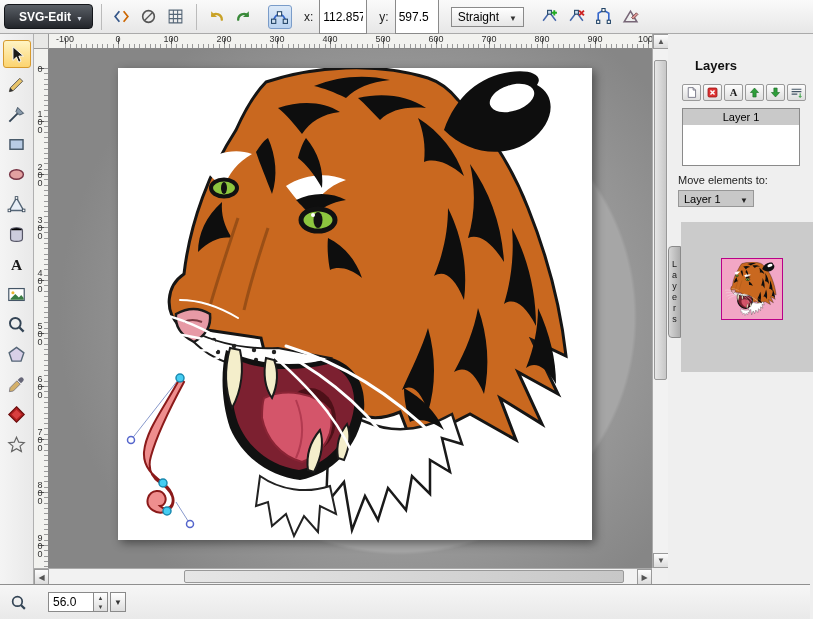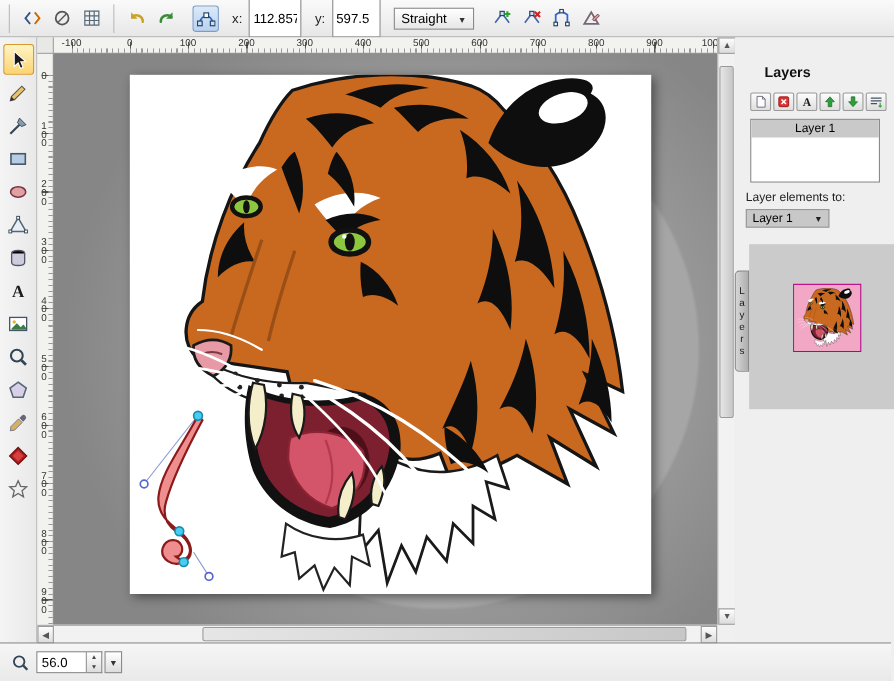--- a/index.html
+++ b/index.html
@@ -77,21 +77,21 @@
   #move-select .caret::after{content:"▼";font-size:8px;color:#222;}
   #preview-panel{position:absolute;left:13px;top:188px;width:132px;height:150px;background:#cbcbcb;}
   #thumb{position:absolute;left:40px;top:36px;width:62px;height:62px;border:1px solid #b08;outline:none;}
   #side-handle{position:absolute;left:0px;top:212px;width:13px;height:92px;
     background:linear-gradient(90deg,#d6d6d6,#adadad);border:1px solid #8a8a8a;border-radius:4px 0 0 4px;
     display:flex;align-items:center;justify-content:center;cursor:pointer;}
   #side-handle span{writing-mode:vertical-lr;text-orientation:upright;font-size:9px;color:#1a1a1a;letter-spacing:1px;}
 
   
   #bottombar{left:0;top:584px;width:810px;height:35px;background:linear-gradient(#f6f6f6,#e9e9e9);
-    border-top:1px solid #8f8f8f;display:flex;align-items:center;padding:0 10px;gap:6px;}
+    border-top:1px solid #8f8f8f;display:flex;align-items:center;padding:0 10px;gap:21px;}
   #bottombar .zicon svg{width:17px;height:17px;display:block;}
   #zoom-input{width:46px;height:20px;border:1px solid #8a8a8a;font-size:12px;padding:0 4px;background:#fff;
     font-family:"Liberation Sans",sans-serif;}
   .spin{width:14px;height:20px;border:1px solid #8a8a8a;border-left:none;display:flex;flex-direction:column;background:linear-gradient(#fff,#ddd);}
   .spin div{flex:1;display:flex;align-items:center;justify-content:center;font-size:6px;color:#444;cursor:pointer;}
   .zdrop{width:16px;height:20px;border:1px solid #8a8a8a;margin-left:2px;background:linear-gradient(#fff,#ddd);
     display:flex;align-items:center;justify-content:center;font-size:8px;color:#333;cursor:pointer;}
 </style>
 </head>
 <body>
@@ -164,20 +164,28 @@
       <path d="M168,278 C226,296 276,328 318,370" stroke-width="3"></path>
       <path d="M164,284 C216,312 256,348 284,394" stroke-width="3"></path>
       <path d="M158,290 C198,326 226,358 242,404"></path>
     </g>
   </g>
 </symbol>
 </defs>
 </svg>
 
 <div id="topbar" class="abs">
+  <div class="logo">
+    <span class="icn"><svg viewBox="0 0 16 16">
+          <circle cx="8" cy="8" r="6.5" fill="#3b7e3b"></circle>
+          <path d="M8 2 C11 5 11 11 8 14 C5 11 5 5 8 2 Z" fill="#cde6cd"></path>
+        </svg></span>
+    <span>SVG-Edit</span>
+    <span class="caret"></span>
+  </div>
   <div class="vsep"></div>
   <div class="tgroup">
       <div class="tbtn">
         <span>
           <svg viewBox="0 0 16 16">
             <path d="M6 3 L2 8 L6 13" fill="none" stroke="#335588" stroke-width="1.6"></path>
             <path d="M10 3 L14 8 L10 13" fill="none" stroke="#cc6600" stroke-width="1.6"></path>
           </svg>
         </span>
       </div>
@@ -490,21 +498,21 @@
           <svg viewBox="0 0 16 16">
             <path d="M2 4 H14 M2 7 H14 M2 10 H9" stroke="#445566" stroke-width="1.4" fill="none"></path>
             <path d="M12.5 9 V14 M10.8 12.3 L12.5 14 L14.2 12.3" stroke="#2e9e3a" stroke-width="1.2" fill="none"></path>
           </svg>
         </span>
       </div>
     </div>
   <div id="layer-list">
       <div class="layer-row selected">Layer 1</div>
     </div>
-  <div id="move-label">Layer elements to:</div>
+  <div id="move-label">Move elements to:</div>
   <div id="move-select">
     <span>Layer 1</span>
     <span class="caret"></span>
   </div>
   <div id="preview-panel">
     <svg id="thumb" width="62" height="62" viewBox="0 0 62 62">
       <rect width="62" height="62" fill="#f2a7c5"></rect>
       <use href="#tiger" x="3" y="3" width="56" height="56"></use>
     </svg>
   </div>

